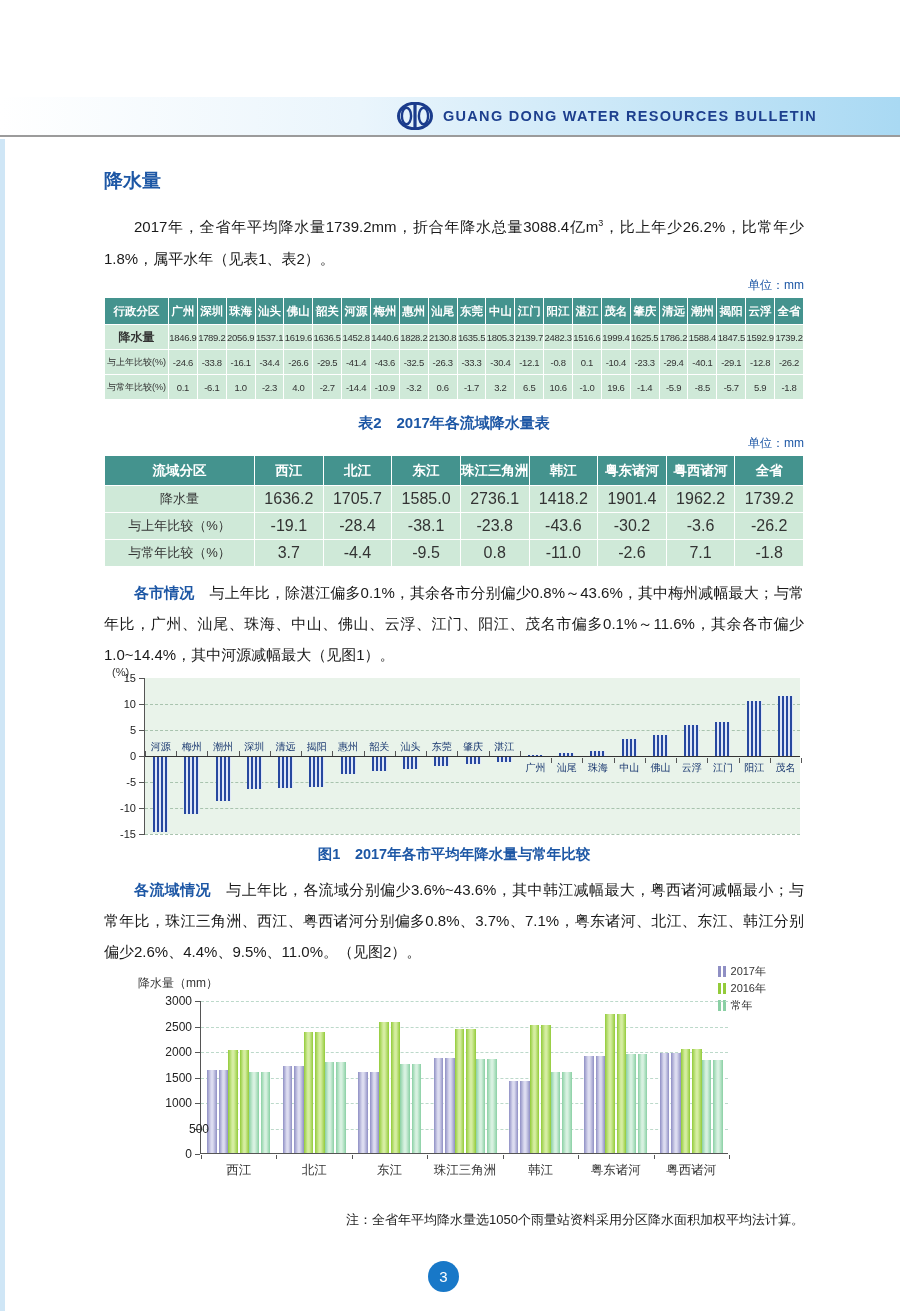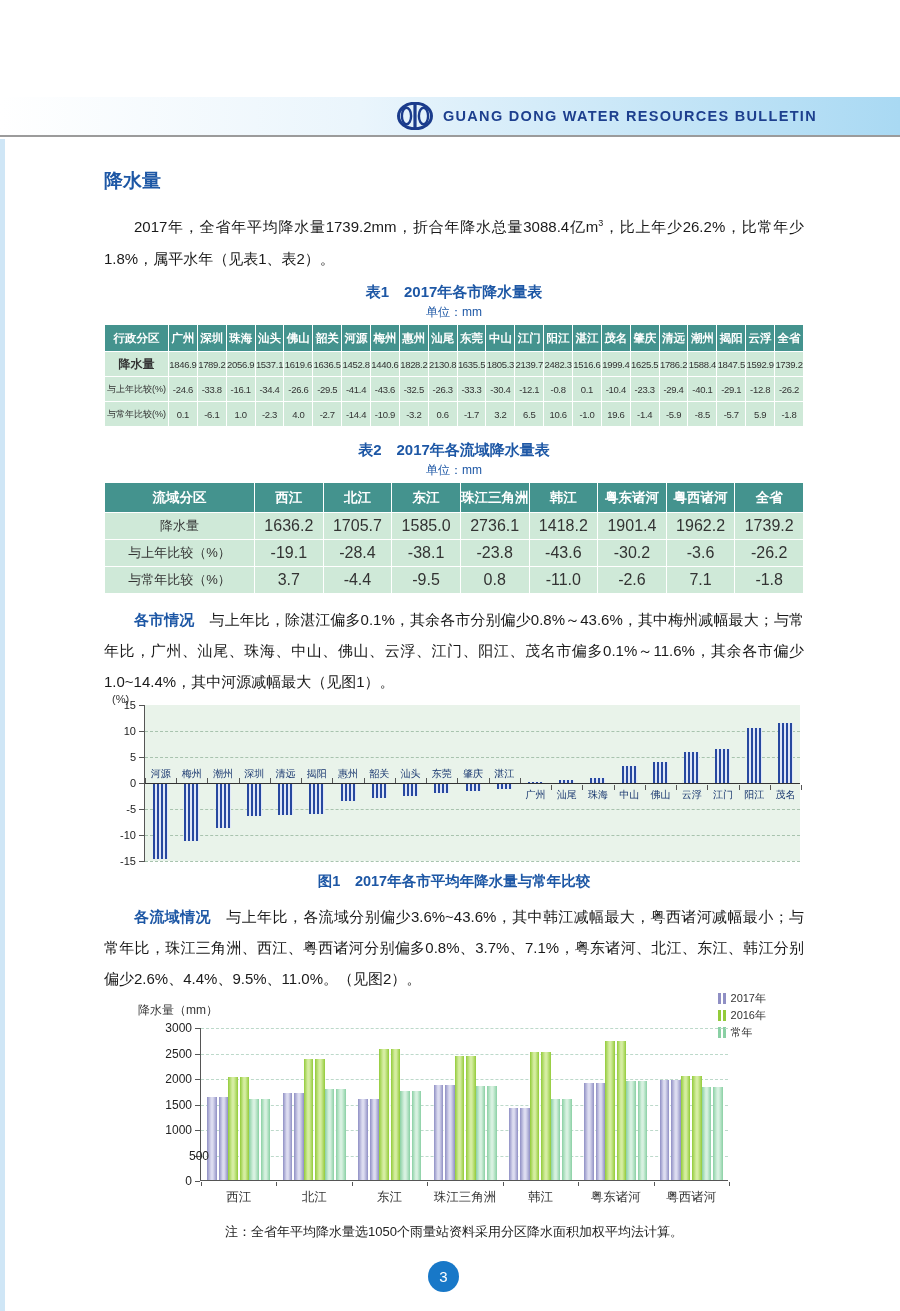--- a/index.html
+++ b/index.html
@@ -11,21 +11,21 @@
     background:linear-gradient(90deg,#ffffff 0%,#eaf5fc 40%,#a9d9f3 100%);
     border-bottom:2px solid #9b9b9b; }
   .header-inner { position:absolute; left:396px; top:0; height:100%; display:flex; align-items:center; gap:9px; }
   .header-title { color:#1d3f8e; font-weight:bold; font-size:14.5px; letter-spacing:1.3px; white-space:nowrap; }
   .content { position:absolute; top:168px; left:104px; width:700px; }
   .sec-title { color:#1d57a5; font-size:19px; font-weight:bold; }
   .intro { margin-top:13px; font-size:15px; color:#1a1a1a; line-height:32px; text-indent:2em; text-align:justify; }
   .intro sup { font-size:9px; }
   .tbl-title { margin-top:8px; text-align:center; color:#1d57a5; font-weight:bold; font-size:15px; }
   .tbl-title.mt { margin-top:14px; }
-  .tbl-unit { text-align:center; color:#1d57a5; font-size:12px; margin-top:2px; }
+  .tbl-unit { text-align:right; color:#1d57a5; font-size:12px; margin-top:2px; }
   table { width:100%; border-collapse:collapse; table-layout:fixed; margin-top:3px; }
   th,td { border:1px solid #fff; text-align:center; white-space:nowrap; }
   .t1 th { background:#44938e; color:#fff; font-size:11.5px; font-weight:bold; height:27px; }
   .t1 td { background:#cfe9d8; color:#333; font-size:9.5px; height:25px; letter-spacing:-0.3px; }
   .t1 td.rowlabel { font-size:9px; letter-spacing:0; }
   .t1 tr.r0 td.rowlabel { font-size:12px; font-weight:bold; }
   .t2 th { background:#44938e; color:#fff; font-size:13.5px; font-weight:bold; height:30px; }
   .t2 td { background:#cfe9d8; color:#333; font-size:16px; height:27px; }
   .t2 td.rowlabel { font-size:13px; }
   .para { margin-top:10px; font-size:15px; color:#1a1a1a; line-height:31px; text-align:justify; text-indent:2em; }
@@ -50,21 +50,21 @@
             border-left:1.5px solid #555; border-bottom:1.5px solid #555; }
   #f2plot .gridline { border-top:1px dashed #bcd9ca; }
   .ylab2 { position:absolute; font-size:12px; color:#222; text-align:right; width:46px; }
   .f2bar { position:absolute; bottom:0; display:flex; gap:2px; }
   .f2bar i { display:block; flex:1; }
   .f2xlab { position:absolute; font-size:12.5px; color:#333; text-align:center; white-space:nowrap; }
   .legend { position:absolute; right:38px; top:-4px; }
   .legend-item { display:flex; align-items:center; gap:5px; height:17px; font-size:11px; color:#333; }
   .legend-swatch { display:flex; gap:2px; }
   .legend-swatch i { display:block; width:3px; height:11px; }
-  .note { margin-top:12px; text-align:center; font-size:13px; color:#222; }
+  .note { margin-top:27px; text-align:right; font-size:13px; color:#222; }
   .pagenum { position:absolute; left:428px; top:1261px; width:31px; height:31px; border-radius:50%;
     background:#1878c8; color:#fff; font-size:15px; display:flex; align-items:center; justify-content:center; }
 </style>
 </head>
 <body>
 
 <div class="left-strip"></div>
 
 <div class="header-band">
   <div class="header-inner">
@@ -77,21 +77,20 @@
     <span class="header-title">GUANG DONG WATER RESOURCES BULLETIN</span>
   </div>
 </div>
 
 <div class="content">
 
   <div class="sec-title">降水量</div>
 
   <p class="intro"><span>2017年，全省年平均降水量1739.2mm，折合年降水总量3088.4亿m</span><sup>3</sup><span>，比上年少26.2%，比常年少1.8%，属平水年（见表1、表2）。</span></p>
 
-  <div class="tbl-title">表1　2017年各市降水量表</div>
   <div class="tbl-unit">单位：mm</div>
   <table class="t1" id="t1">
     <colgroup>
         <col style="width:64px">
       </colgroup>
     <thead>
         <tr>
           <th>行政分区</th>
           <th>广州</th>
           <th>深圳</th>

